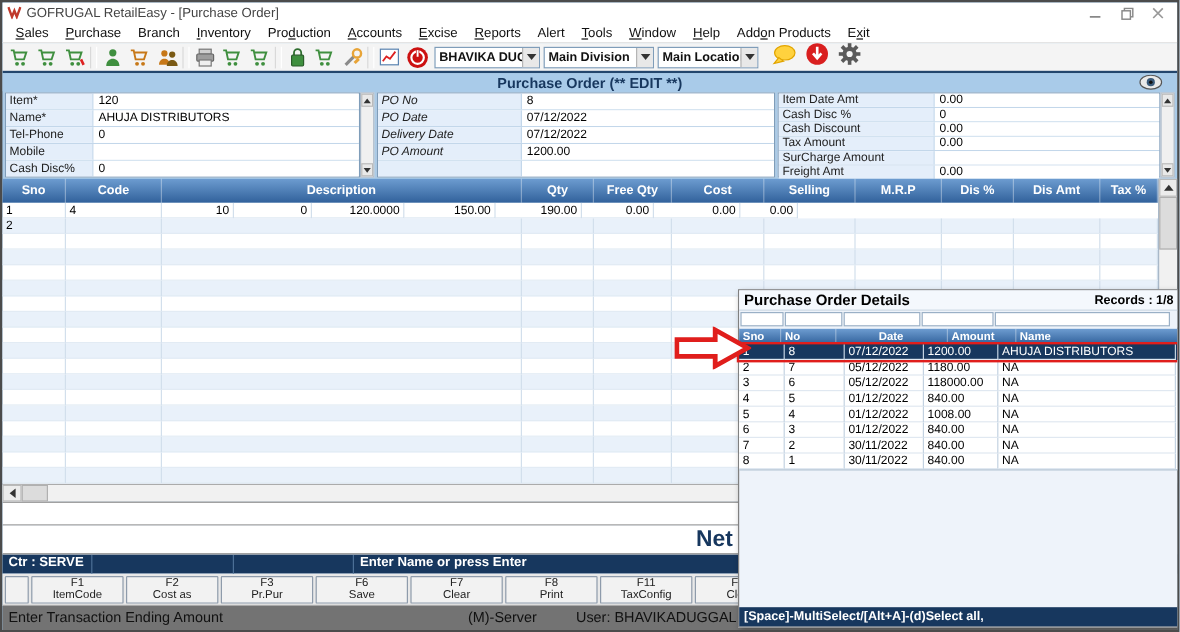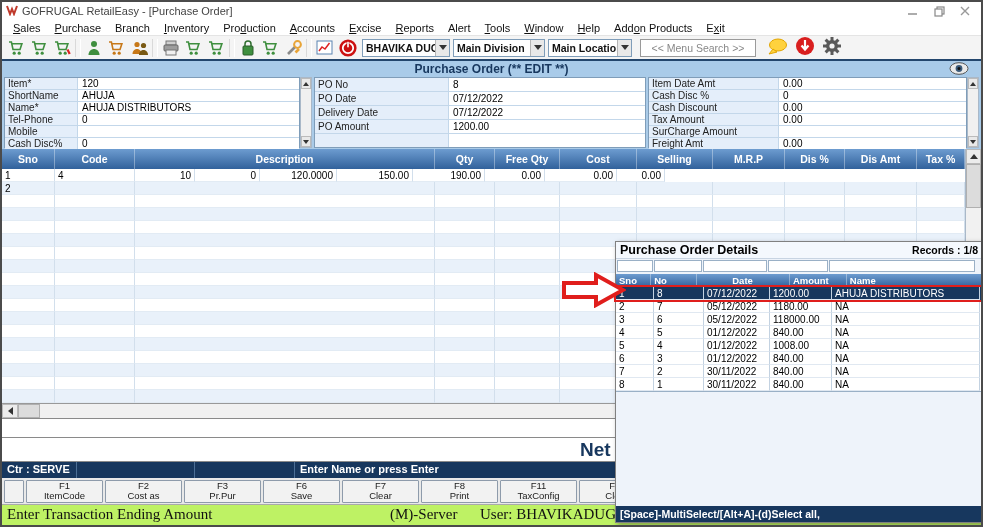--- a/index.html
+++ b/index.html
@@ -37,21 +37,21 @@
   .formrow{height:73px;display:flex;padding:1px 2px;}
   .panel{background:#fff;border:1px solid #7f9db9;display:flex;flex-direction:column;}
   .p-left{width:296px;}
   .p-mid{width:332px;}
   .p-right{width:319px;}
   .f-row{flex:1;display:flex;border-bottom:1px solid #c3d7ea;font-size:10px;}
   .f-row:last-child{border-bottom:0;}
   .f-label{background:#e4eefa;border-right:1px solid #c3d7ea;padding:0 3px;display:flex;align-items:center;color:#222;}
   .f-value{flex:1;padding:0 4px;display:flex;align-items:center;color:#000;background:#fff;}
   .p-left .f-label{width:73px;}
-  .p-mid .f-label{width:134px;}
+  .p-mid .f-label{width:120px;font-style:italic;}
   .p-right .f-label{width:130px;}
   .vsb{width:12px;background:#f0f0f0;border:1px solid #a9b8c8;display:flex;flex-direction:column;justify-content:space-between;align-items:center;}
   .vsb .sb-btn{width:100%;height:11px;background:#e9e9e9;border:1px solid #bbb;display:flex;align-items:center;justify-content:center;}
   .vsb .tri-up{border-left-width:3px;border-right-width:3px;border-bottom-width:4px;}
   .vsb .tri-down{border-left-width:3px;border-right-width:3px;border-top-width:4px;}
   .gap2{width:2px;}
   
   .gridwrap{position:relative;height:254px;margin:0;}
   .ghead{height:20px;display:flex;background:linear-gradient(#6d9cd0,#31619b);color:#fff;font-weight:bold;font-size:10.5px;}
   .ghead .gcell{display:flex;align-items:center;justify-content:center;border-right:1px solid rgba(255,255,255,.35);}
@@ -77,21 +77,21 @@
   .seg.s1{width:75px;}
   .seg.s2{width:118px;}
   .seg.s3{width:100px;}
   .seg.s4{flex:1;border-right:0;}
   
   .fnrow{height:27px;background:#e9e9e9;display:flex;align-items:center;padding:0 2px;border-bottom:1px solid #aaa;}
   .fnbtn{height:23px;width:77px;margin-right:2px;background:#f2f2f2;border:1px solid #8e9bab;border-radius:1px;
     display:flex;flex-direction:column;align-items:center;justify-content:center;font-size:9.5px;color:#222;line-height:10px;padding:0;}
   .fnbtn.blank{width:20px;}
   
-  .bottombar{height:20px;background:#bef264;position:relative;font-size:15px;color:#111;line-height:19px;font-family:Liberation Serif, serif;}
+  .bottombar{height:20px;background:#737373;position:relative;font-size:12px;color:#111;line-height:19px;}
   .bb-left{position:absolute;left:5px;}
   .bb-center{position:absolute;left:388px;}
   .bb-right{position:absolute;left:478px;white-space:nowrap;}
   
   .popup{position:absolute;left:613px;top:239px;width:368px;height:282px;background:#eef3fa;
     border:1px solid #808080;box-shadow:2px 2px 5px rgba(0,0,0,.35);z-index:5;}
   .pp-titlerow{height:17px;display:flex;align-items:center;background:#f4f8fd;border-bottom:1px solid #c8d4e2;padding:0 4px;}
   .pp-title{font-size:12.5px;font-weight:bold;color:#000;flex:1;}
   .pp-records{font-size:10.5px;font-weight:bold;color:#000;}
   .pp-filter{height:14px;display:flex;background:#eef3fa;padding-left:1px;}
@@ -271,21 +271,20 @@
       <span class="carrow">
           <span class="tri-down"></span>
         </span>
     </span>
     <span class="combo" style="width:84px;">
       <span class="ctext">Main Location</span>
       <span class="carrow">
           <span class="tri-down"></span>
         </span>
     </span>
-    <input class="menusearch" readonly="" value="&lt;&lt; Menu Search &gt;&gt;" style="">
     <span class="tb-right">
       <span><svg width="22" height="18">
             <ellipse cx="12" cy="8" rx="8.5" ry="6" fill="#ffd23e" stroke="#e2a500"></ellipse>
             <path d="M7 12l-4 5 8-2z" fill="#ffd23e" stroke="#e2a500"></path>
           </svg></span>
       <span><svg width="20" height="20">
             <circle cx="10" cy="10" r="9" fill="#d91f1f"></circle>
             <path d="M10 4v8M6.5 9.5L10 13.5l3.5-4" stroke="#fff" stroke-width="2.2" fill="none"></path>
           </svg></span>
       <span><svg width="20" height="20">
@@ -310,24 +309,20 @@
           <circle cx="10" cy="6.5" r="1.5" fill="#111"></circle>
         </svg>
     </span>
   </div>
 
   <div class="formrow">
     <div class="panel p-left" id="panel-left">
         <div class="f-row">
           <div class="f-label">Item*</div>
           <div class="f-value">120</div>
-        </div>
-        <div class="f-row">
-          <div class="f-label">ShortName</div>
-          <div class="f-value">AHUJA</div>
         </div>
         <div class="f-row">
           <div class="f-label">Name*</div>
           <div class="f-value">AHUJA DISTRIBUTORS</div>
         </div>
         <div class="f-row">
           <div class="f-label">Tel-Phone</div>
           <div class="f-value">0</div>
         </div>
         <div class="f-row">

